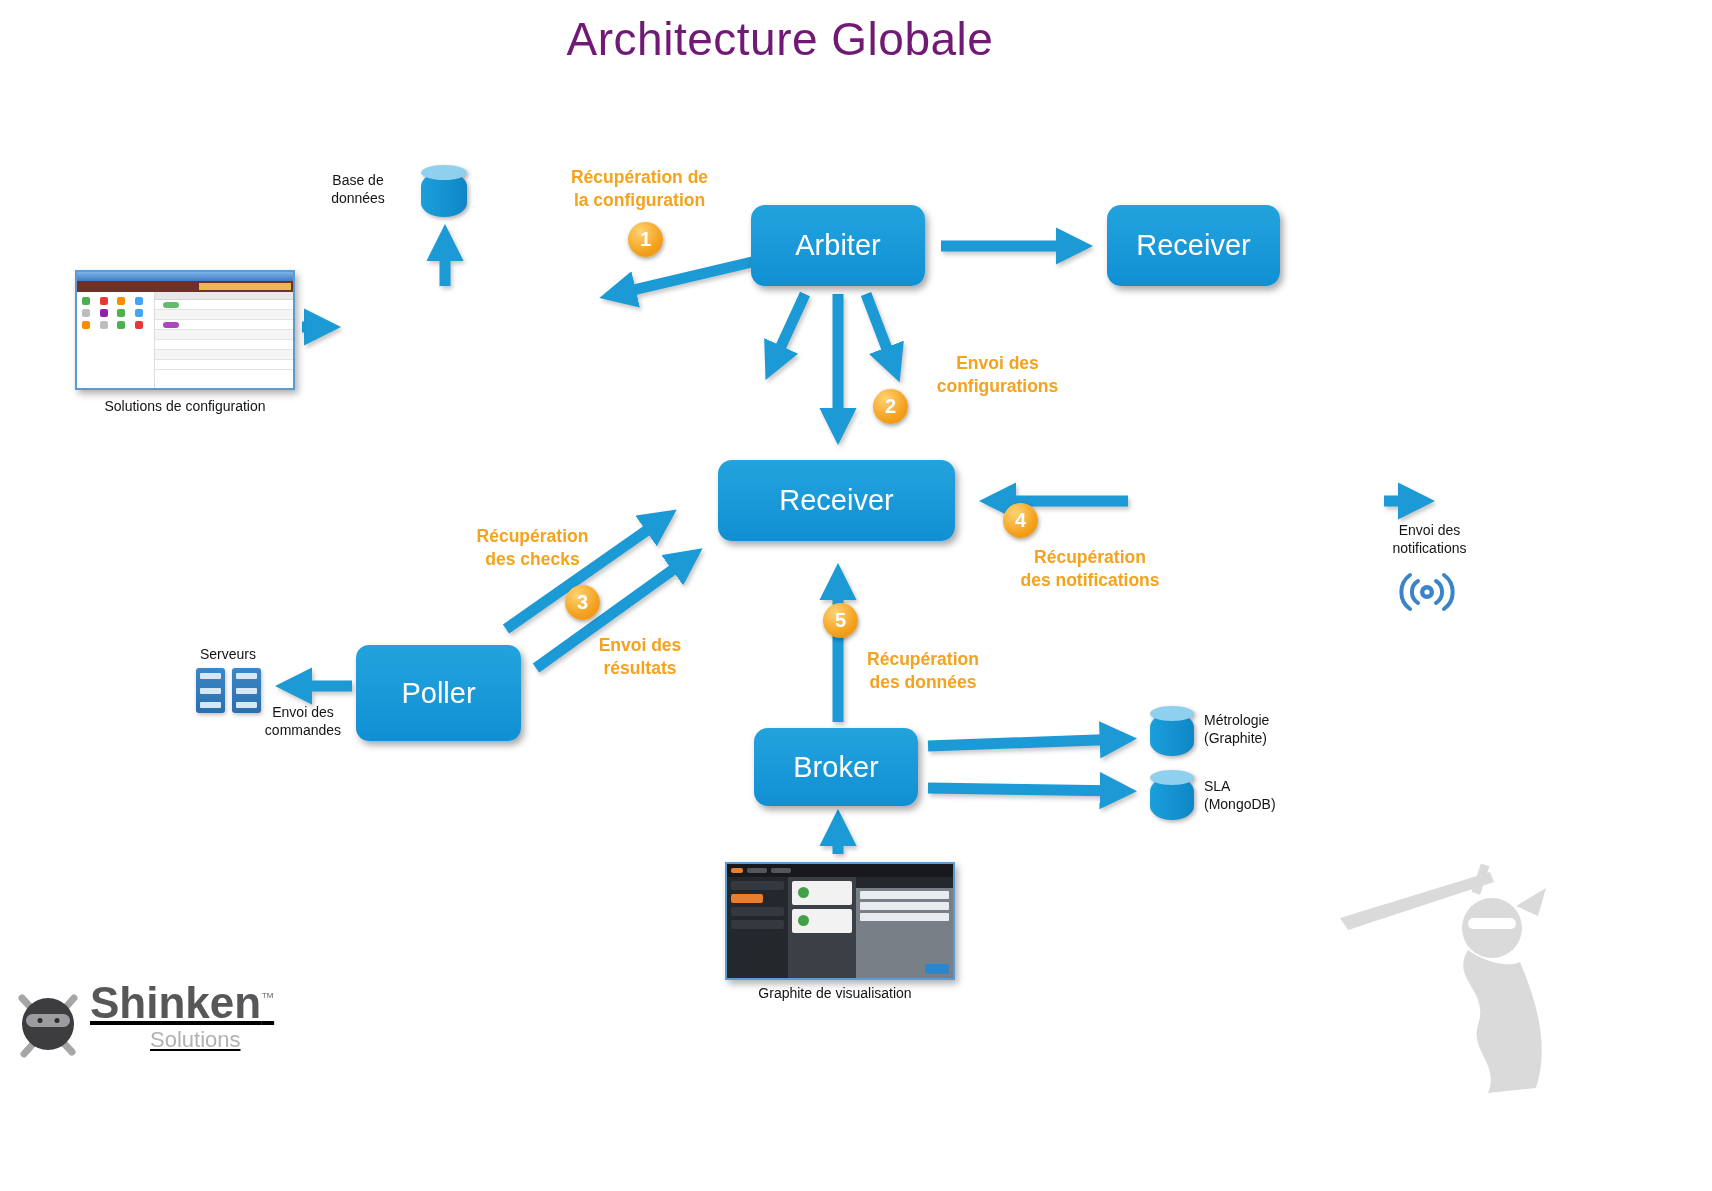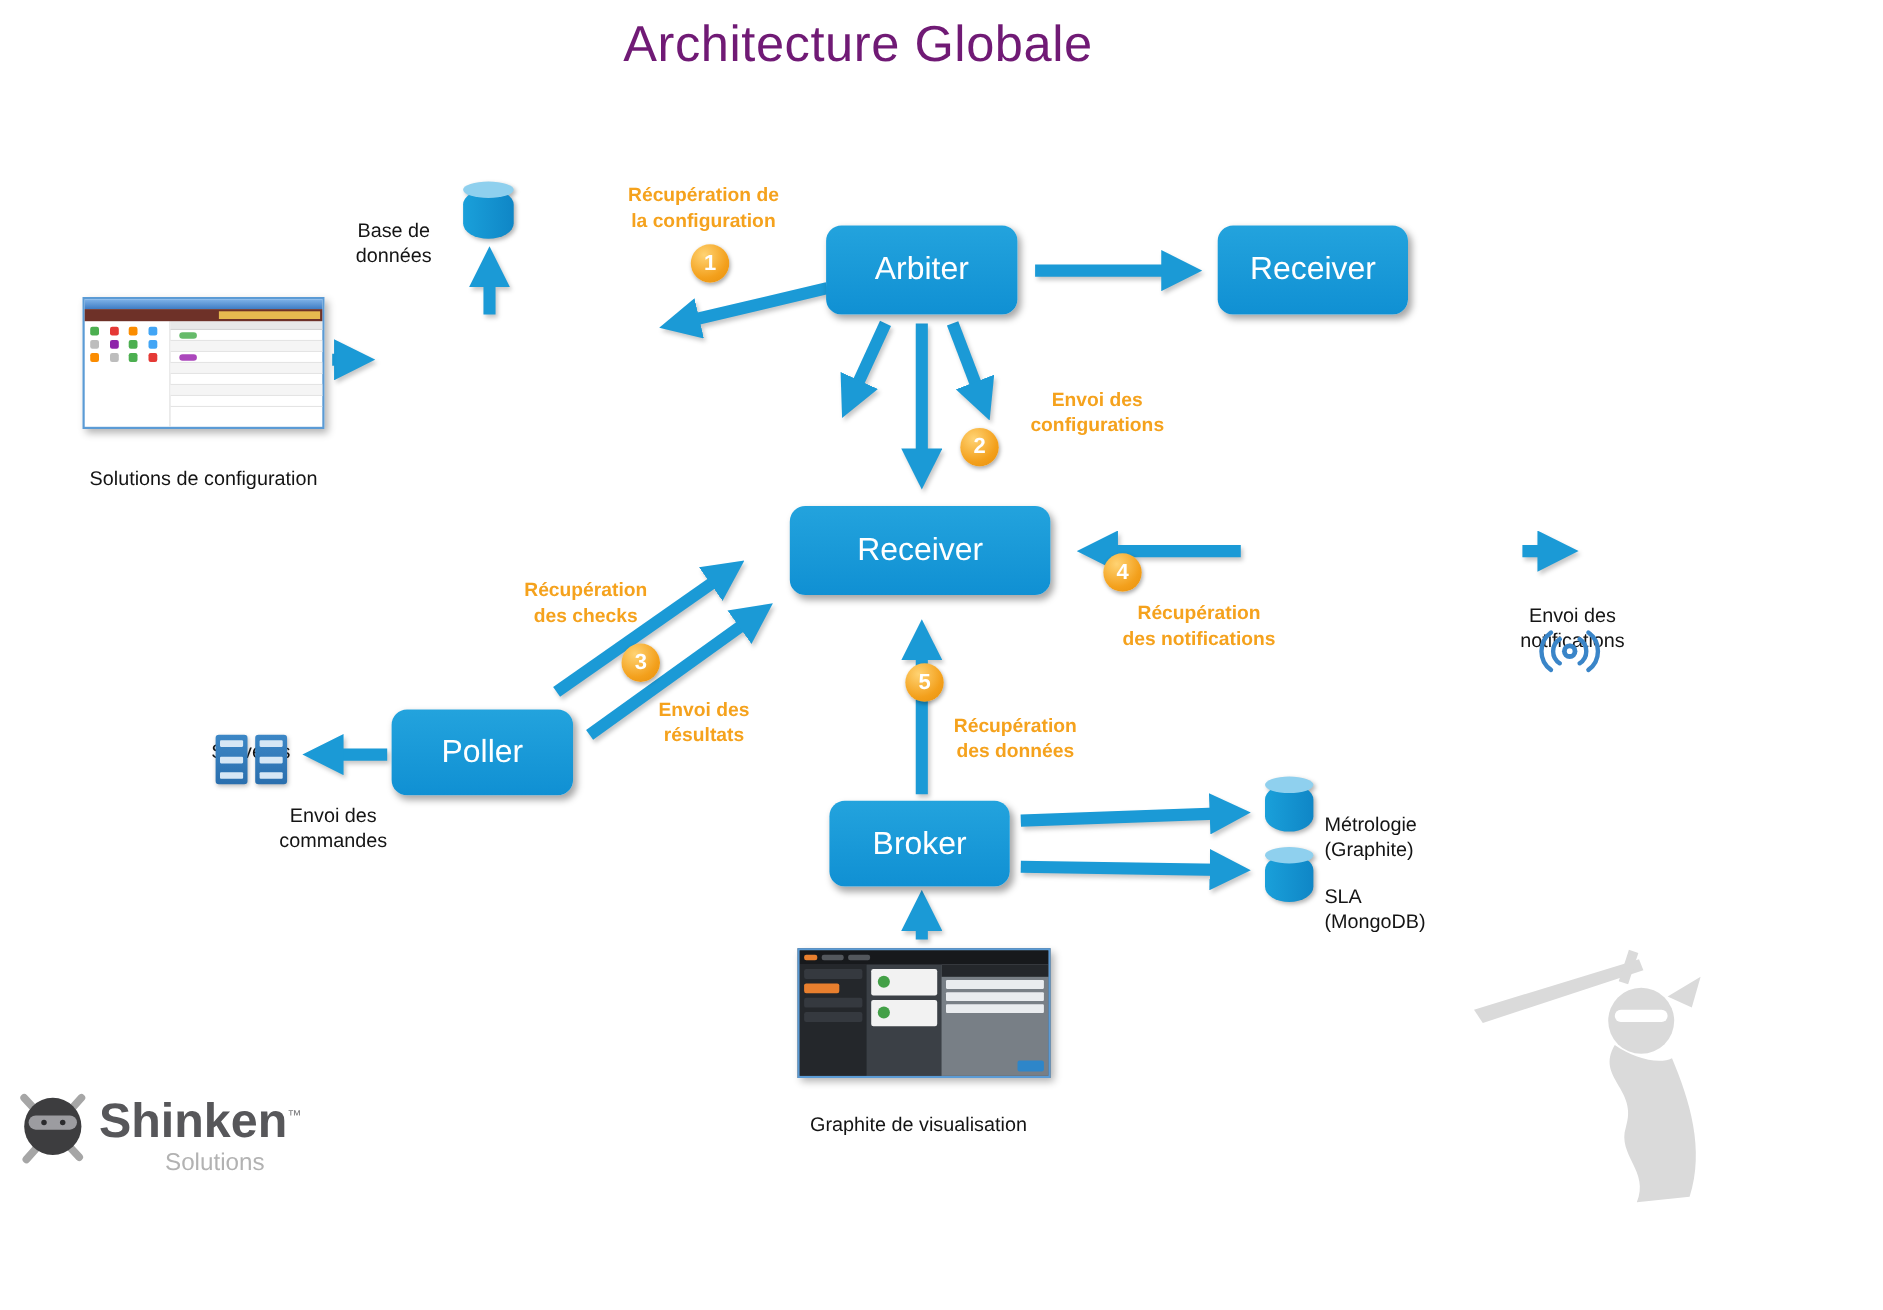--- a/index.html
+++ b/index.html
@@ -19,22 +19,22 @@
     position:absolute; display:flex; align-items:center; justify-content:center;
     background:linear-gradient(180deg,#23a3dd,#1090d3); color:#fff;
     font-size:29px; border-radius:14px;
     box-shadow:3px 4px 7px rgba(0,0,0,0.35);
   }
   .flow-label {
     position:absolute; color:#f5a21d; font-weight:bold; font-size:17.5px;
     text-align:center; white-space:pre-line; line-height:1.3;
   }
   .plain-label {
-    position:absolute; color:#141414; font-size:18px; text-align:center;
-    white-space:pre-line; line-height:1.25;margin-top:26px;
+    position:absolute; color:#141414; font-size:14px; text-align:center;
+    white-space:pre-line; line-height:1.25;
   }
   .plain-label.left { text-align:left; }
   .badge {
     position:absolute; width:35px; height:35px; border-radius:50%;
     background:radial-gradient(circle at 35% 28%, #ffd373, #f3a01c 62%, #e78f0b);
     color:#fff; font-weight:bold; font-size:20px;
     display:flex; align-items:center; justify-content:center;
     box-shadow:1px 2px 4px rgba(0,0,0,0.35);
   }
   
@@ -87,21 +87,21 @@
     flex-direction:column; gap:4px; }
   .vs-card { background:#f2f2f2; border-radius:2px; height:24px; position:relative; }
   .vs-card::after { content:""; position:absolute; left:6px; top:6px; width:11px;
     height:11px; border-radius:50%; background:#43a047; }
   .vs-main { flex:1; background:#787f86; display:flex; flex-direction:column; }
   .vm-head { height:11px; background:#24272b; }
   .vm-row { height:8px; background:#e9ecef; margin:3px 4px 0; border-radius:1px; }
   .vm-btn { margin:auto 4px 4px auto; width:24px; height:10px; background:#2e86c9; border-radius:2px; }
   
   .logo { position:absolute; left:12px; top:980px; display:flex; align-items:flex-start; gap:6px; }
-  .logo-text { display:flex; flex-direction:column; margin-top:18px; }
+  .logo-text { display:flex; flex-direction:column; margin-top:1px;text-decoration:underline; }
   .brand { font-size:44px; font-weight:bold; color:#57575a; line-height:1; }
   .brand .tm { font-size:13px; vertical-align:super; font-weight:normal; color:#7a7a7c; }
   .brand-sub { font-size:22px; color:#b2b2b2; margin-left:60px; margin-top:2px; }
   .ninja-silhouette { position:absolute; left:1340px; top:850px; }
 </style>
 </head>
 <body>
 
 <div class="canvas">
 
@@ -129,21 +129,21 @@
       <line x1="838" y1="722" x2="838" y2="576" marker-end="url(#ah)"></line>
       <line x1="928" y1="746" x2="1124" y2="739" marker-end="url(#ah)"></line>
       <line x1="928" y1="788" x2="1124" y2="791" marker-end="url(#ah)"></line>
       <line x1="838" y1="854" x2="838" y2="822" marker-end="url(#ah)"></line>
     </g>
   </svg>
 
   <div class="node" style="left:751px;top:205px;width:174px;height:81px;">Arbiter</div>
   <div class="node" style="left:1107px;top:205px;width:173px;height:81px;">Receiver</div>
   <div class="node" style="left:718px;top:460px;width:237px;height:81px;">Receiver</div>
-  <div class="node" style="left:356px;top:645px;width:165px;height:78px;">Poller</div>
+  <div class="node" style="left:356px;top:645px;width:165px;height:96px;border-radius:13px;">Poller</div>
   <div class="node" style="left:754px;top:728px;width:164px;height:78px;">Broker</div>
 
   <div class="flow-label" style="left:537px;top:166px;width:205px;">Récupération de
 la configuration</div>
   <div class="flow-label" style="left:900px;top:352px;width:195px;">Envoi des
 configurations</div>
   <div class="flow-label" style="left:430px;top:525px;width:205px;">Récupération
 des checks</div>
   <div class="flow-label" style="left:545px;top:634px;width:190px;">Envoi des
 résultats</div>

